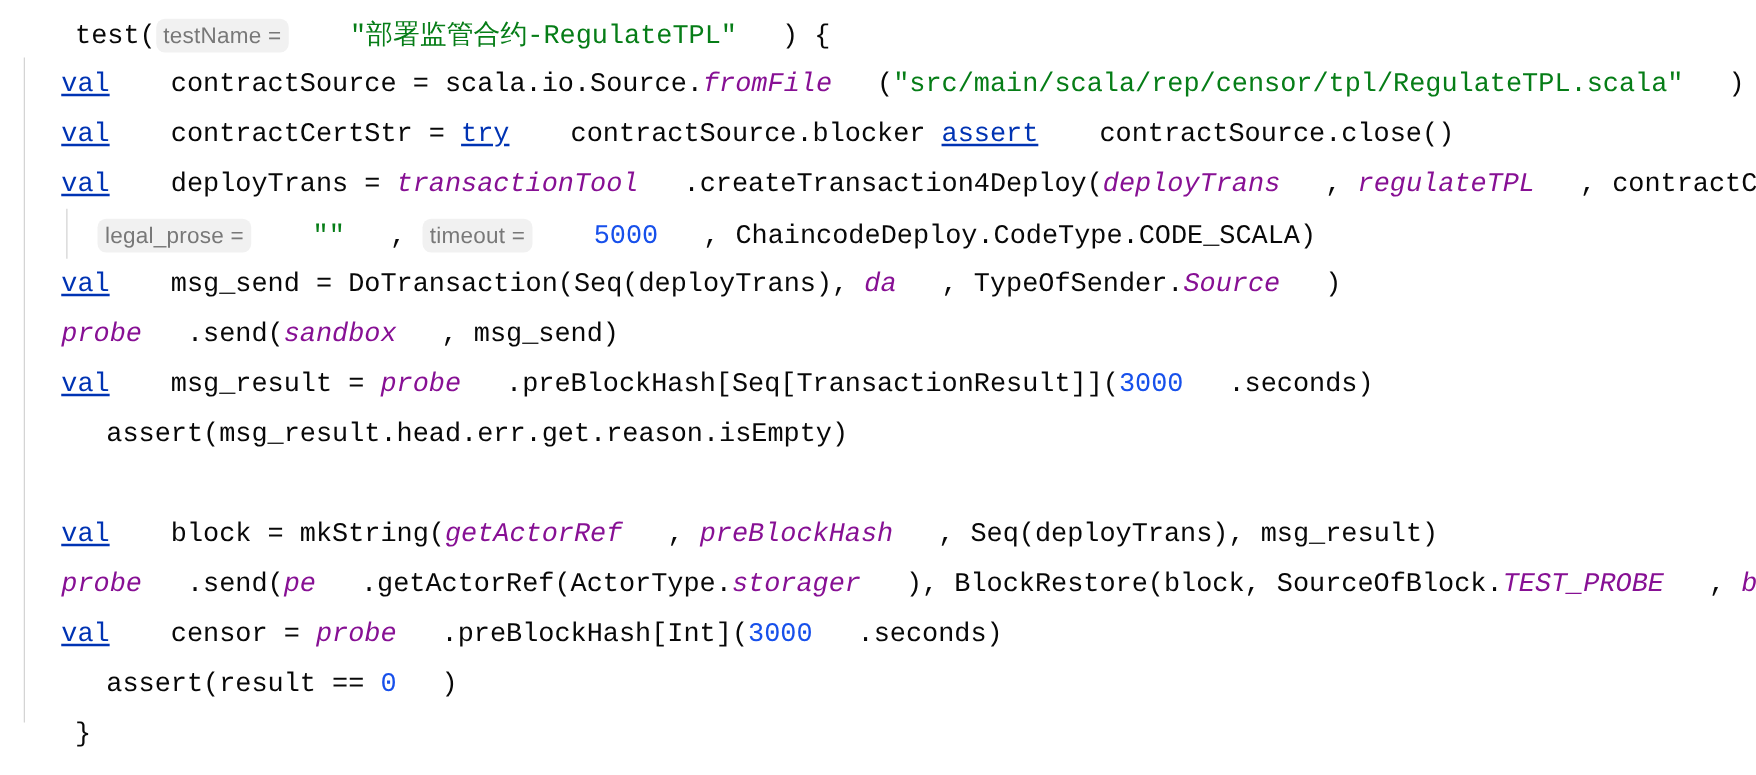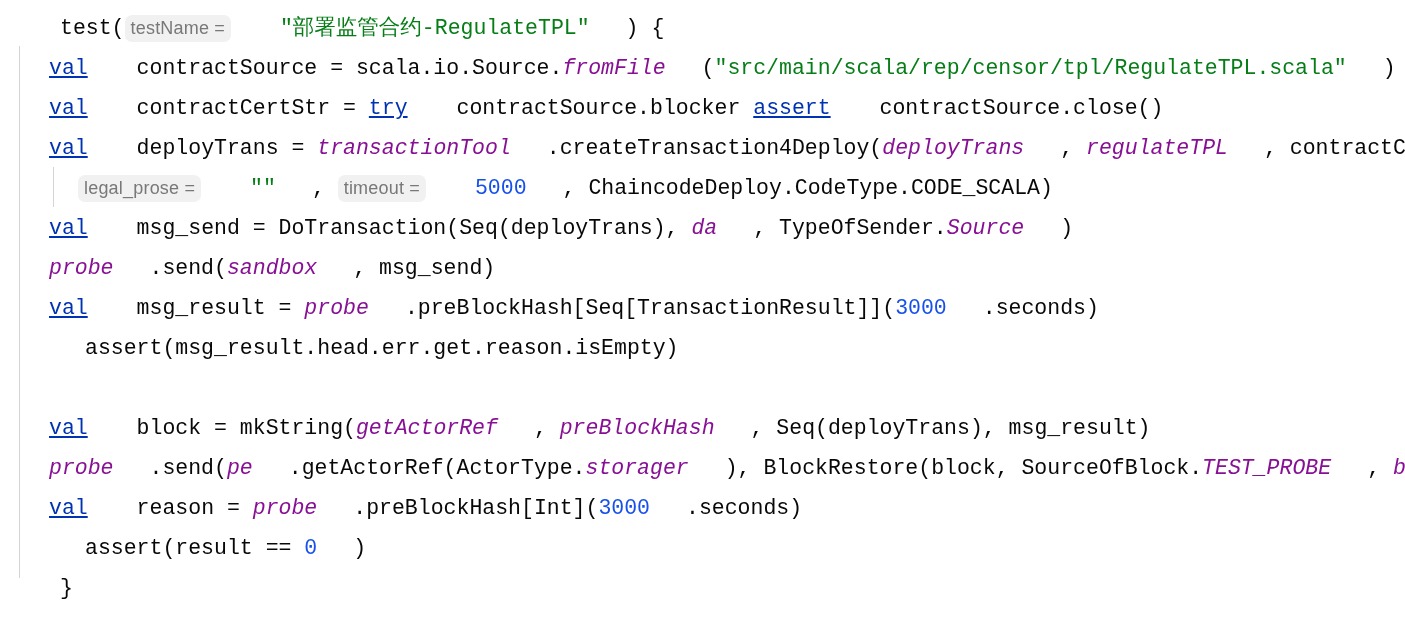--- a/index.html
+++ b/index.html
@@ -75,17 +75,17 @@
       <div class="code-line" style="top: 88px; padding-left: 49px;"><span class="kw">val</span><span class="plain"> contractCertStr = </span><span class="kw">try</span><span class="plain"> contractSource.blocker </span><span class="kw">assert</span><span class="plain"> contractSource.close()</span></div>
       <div class="code-line" style="top: 128px; padding-left: 49px;"><span class="kw">val</span><span class="plain"> deployTrans = </span><span class="ital">transactionTool</span><span class="plain">.createTransaction4Deploy(</span><span class="ital">deployTrans</span><span class="plain">, </span><span class="ital">regulateTPL</span><span class="plain">, contractCertStr,</span></div>
       <div class="code-line" style="top: 168px; padding-left: 78px;"><span class="hint">legal_prose =</span><span class="plain"> </span><span class="str">""</span><span class="plain">, </span><span class="hint">timeout =</span><span class="plain"> </span><span class="num">5000</span><span class="plain">, ChaincodeDeploy.CodeType.CODE_SCALA)</span></div>
       <div class="code-line" style="top: 208px; padding-left: 49px;"><span class="kw">val</span><span class="plain"> msg_send = DoTransaction(Seq(deployTrans), </span><span class="ital">da</span><span class="plain">, TypeOfSender.</span><span class="ital">Source</span><span class="plain">)</span></div>
       <div class="code-line" style="top: 248px; padding-left: 49px;"><span class="ital">probe</span><span class="plain">.send(</span><span class="ital">sandbox</span><span class="plain">, msg_send)</span></div>
       <div class="code-line" style="top: 288px; padding-left: 49px;"><span class="kw">val</span><span class="plain"> msg_result = </span><span class="ital">probe</span><span class="plain">.preBlockHash[Seq[TransactionResult]](</span><span class="num">3000</span><span class="plain">.seconds)</span></div>
       <div class="code-line" style="top: 328px; padding-left: 49px;"><span class="plain">assert(msg_result.head.err.get.reason.isEmpty)</span></div>
       <div class="code-line" style="top: 368px; padding-left: 49px;"></div>
       <div class="code-line" style="top: 408px; padding-left: 49px;"><span class="kw">val</span><span class="plain"> block = mkString(</span><span class="ital">getActorRef</span><span class="plain">, </span><span class="ital">preBlockHash</span><span class="plain">, Seq(deployTrans), msg_result)</span></div>
       <div class="code-line" style="top: 448px; padding-left: 49px;"><span class="ital">probe</span><span class="plain">.send(</span><span class="ital">pe</span><span class="plain">.getActorRef(ActorType.</span><span class="ital">storager</span><span class="plain">), BlockRestore(block, SourceOfBlock.</span><span class="ital">TEST_PROBE</span><span class="plain">, </span><span class="ital">blocker</span><span class="plain">))</span></div>
-      <div class="code-line" style="top: 488px; padding-left: 49px;"><span class="kw">val</span><span class="plain"> reason = </span><span class="ital">probe</span><span class="plain">.preBlockHash[Int](</span><span class="num">3000</span><span class="plain">.seconds)</span></div>
+      <div class="code-line" style="top: 488px; padding-left: 49px;"><span class="kw">val</span><span class="plain"> censor = </span><span class="ital">probe</span><span class="plain">.preBlockHash[Int](</span><span class="num">3000</span><span class="plain">.seconds)</span></div>
       <div class="code-line" style="top: 528px; padding-left: 49px;"><span class="plain">assert(result == </span><span class="num">0</span><span class="plain">)</span></div>
       <div class="code-line" style="top: 568px; padding-left: 24px;"><span class="plain">}</span></div>
     </div>
 </div>
 
 </body></html>

